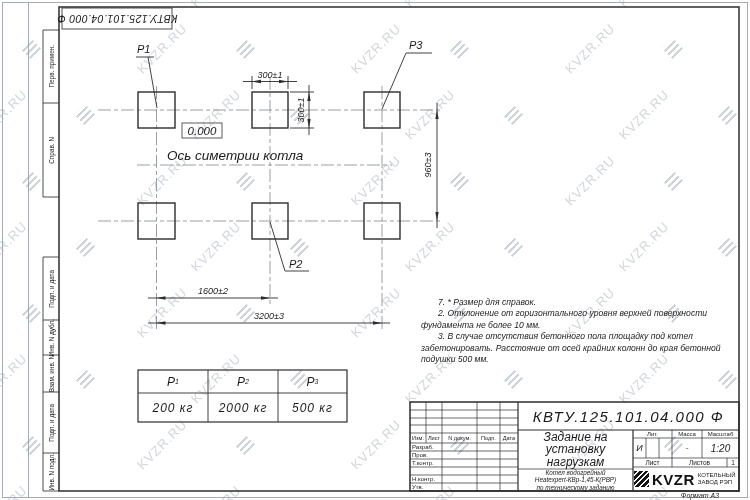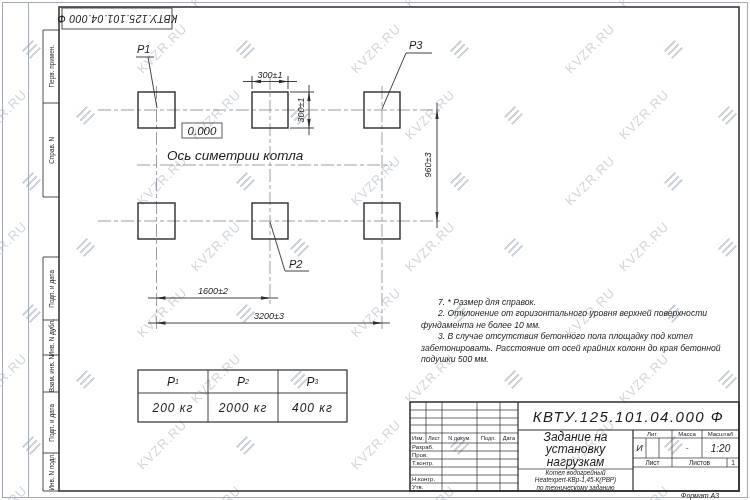--- a/index.html
+++ b/index.html
@@ -263,21 +263,21 @@
   <div class="abs tcell th tc2">
     <span>P</span>
       <sub>2</sub>
   </div>
   <div class="abs tcell th tc3">
     <span>P</span>
       <sub>3</sub>
   </div>
   <div class="abs tcell tv tc1">200 кг</div>
   <div class="abs tcell tv tc2">2000 кг</div>
-  <div class="abs tcell tv tc3">400 кг</div>
+  <div class="abs tcell tv tc3">500 кг</div>
 
   <div class="abs tb" id="tb-docnum">КВТУ.125.101.04.000  Ф</div>
   <div class="abs tb" id="tb-title">
     <div>Задание на</div>
     <div>установку</div>
     <div>нагрузкам</div>
   </div>
   <div class="abs tb" id="tb-product">
     <div>Котел водогрейный</div>
     <div>Heatexpert-КВр-1,45-К(РВР)</div>
@@ -301,15 +301,23 @@
   <div class="abs tb litlab ll2">Масса</div>
   <div class="abs tb litlab ll3">Масштаб</div>
   <div class="abs tb litval lv1">И</div>
   <div class="abs tb litval lv2">-</div>
   <div class="abs tb litval lv3">1:20</div>
 
   <div class="abs tb shl sh1">Лист</div>
   <div class="abs tb shl sh2">Листов</div>
   <div class="abs tb shl sh3">1</div>
 
+  <div class="abs" id="tb-logo">
+    <div id="logo-mark"></div>
+    <div id="logo-word">KVZR</div>
+    <div id="logo-name">
+      <span>КОТЕЛЬНЫЙ</span>
+      <span>ЗАВОД РЭП</span>
+    </div>
+  </div>
 
   <div class="abs tb" id="format-label">Формат А3</div>
 </div>
 
 </body></html>

